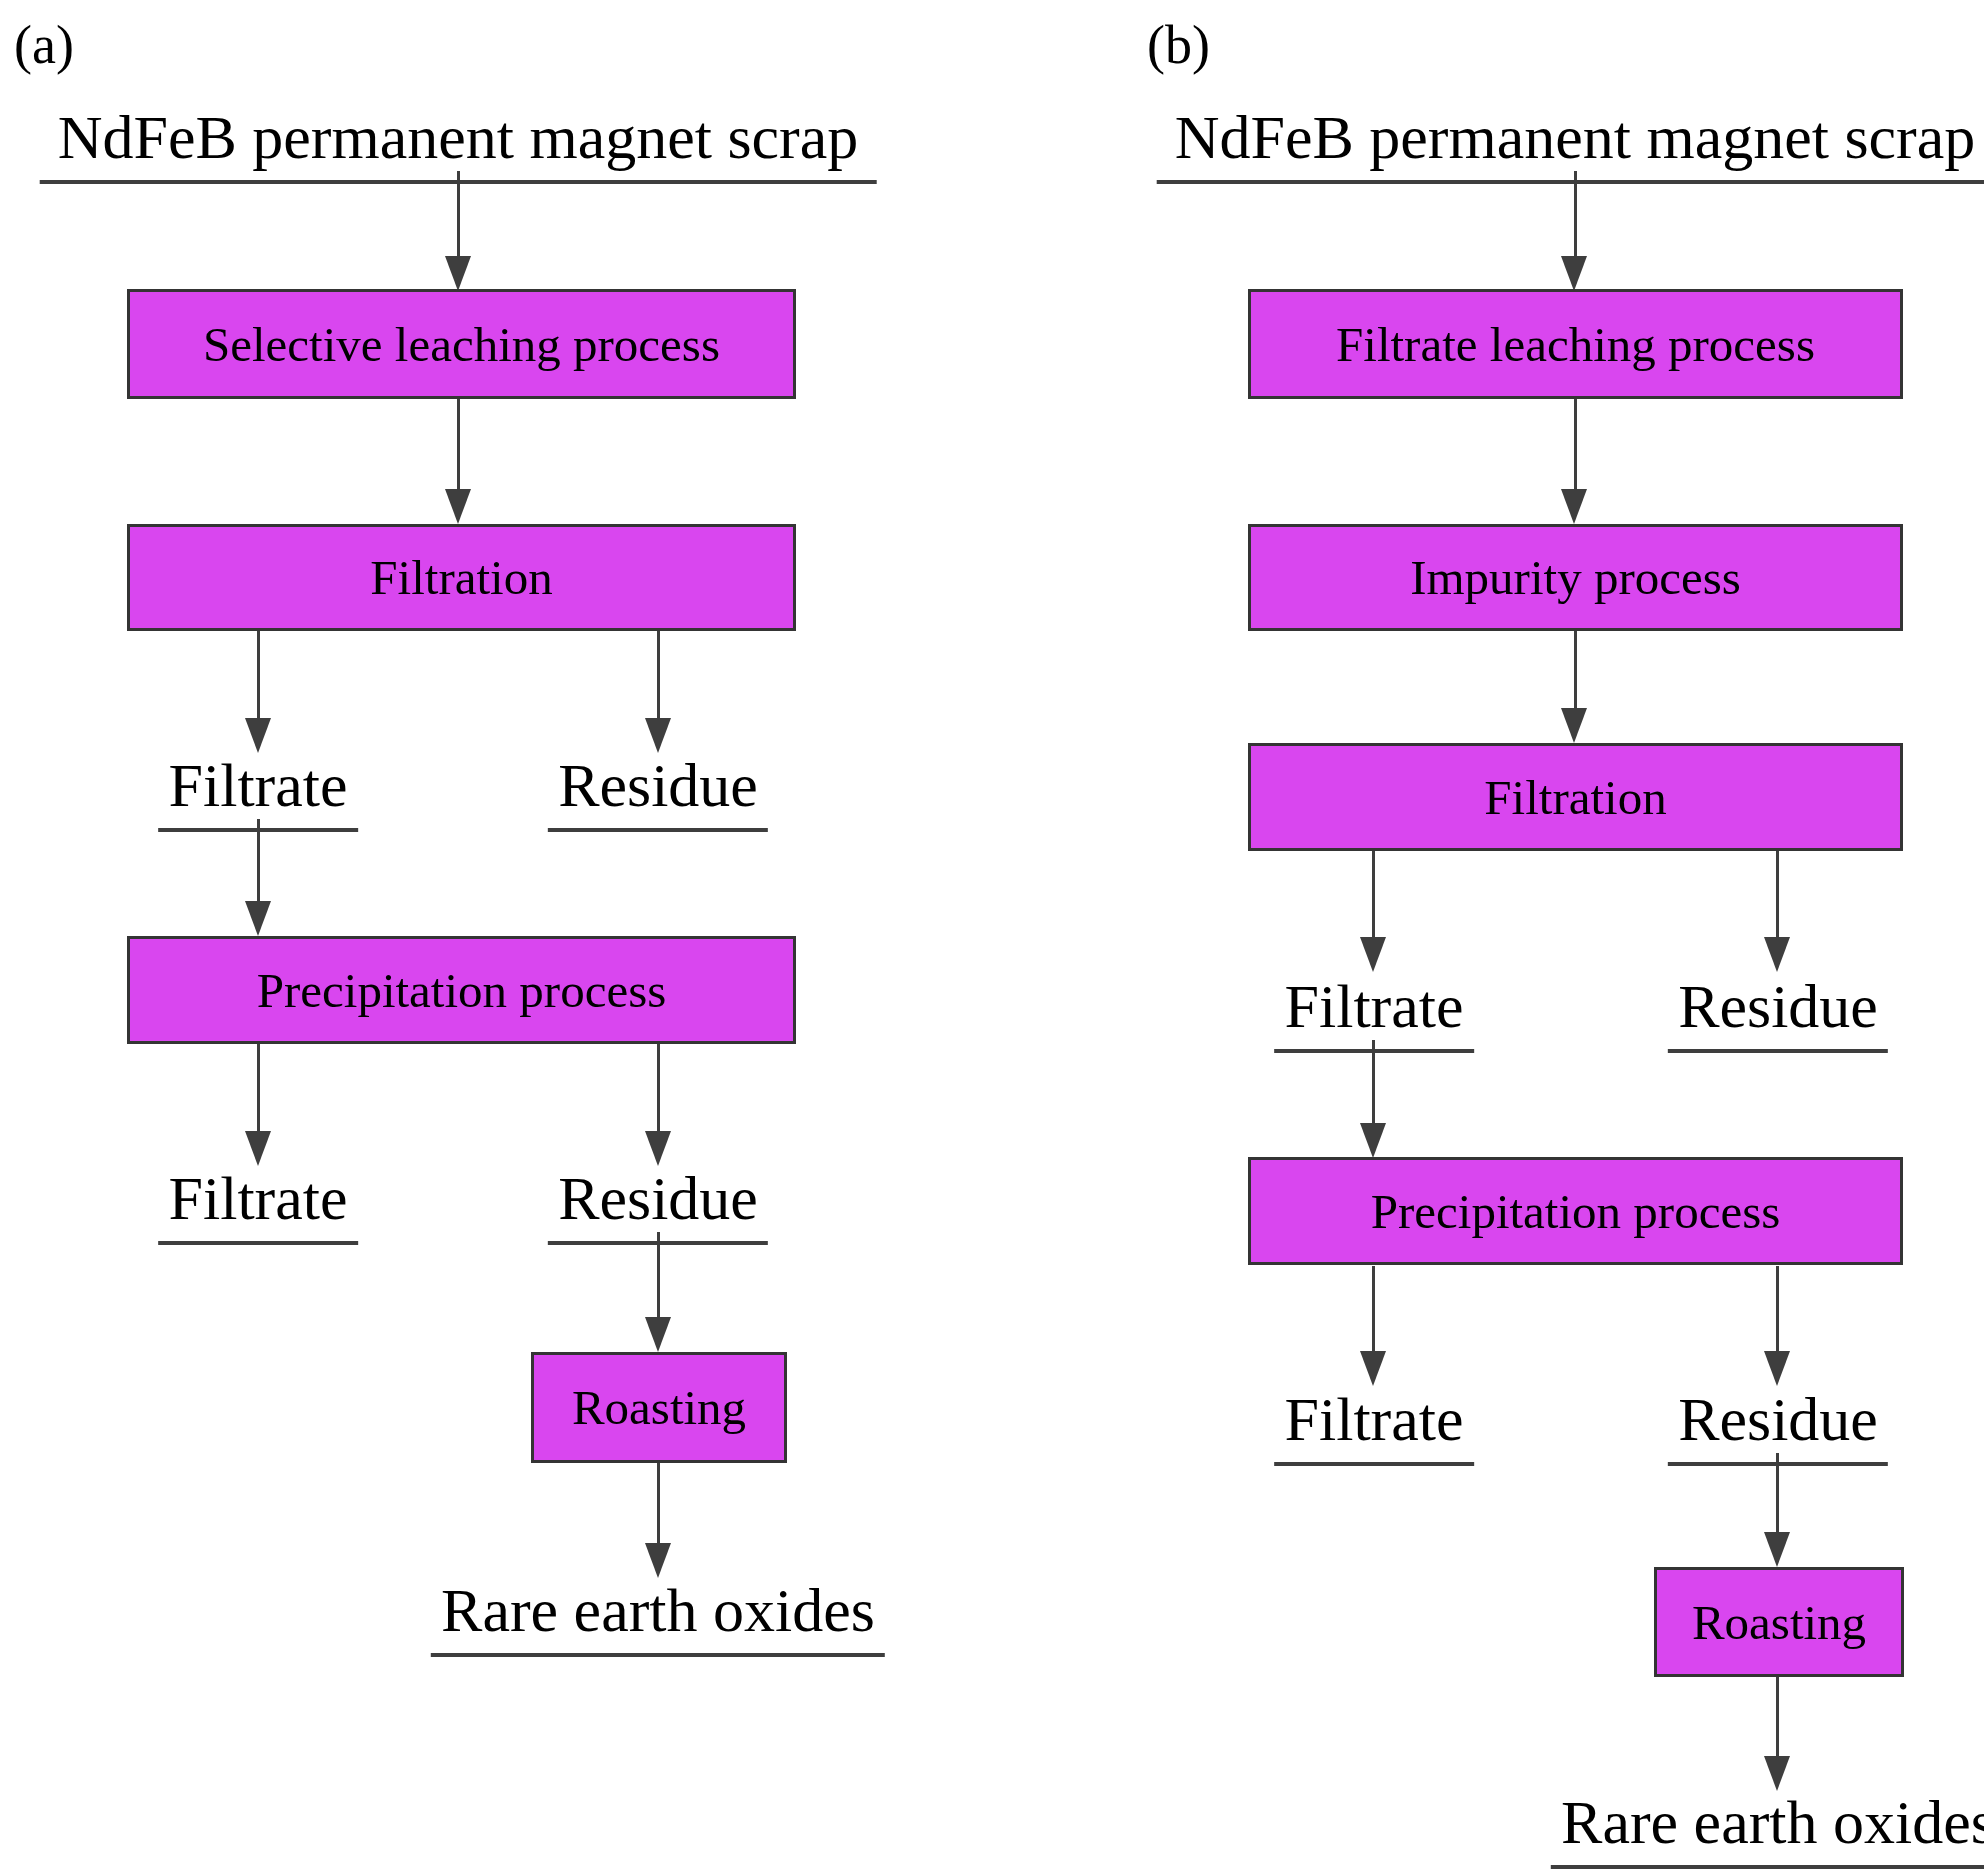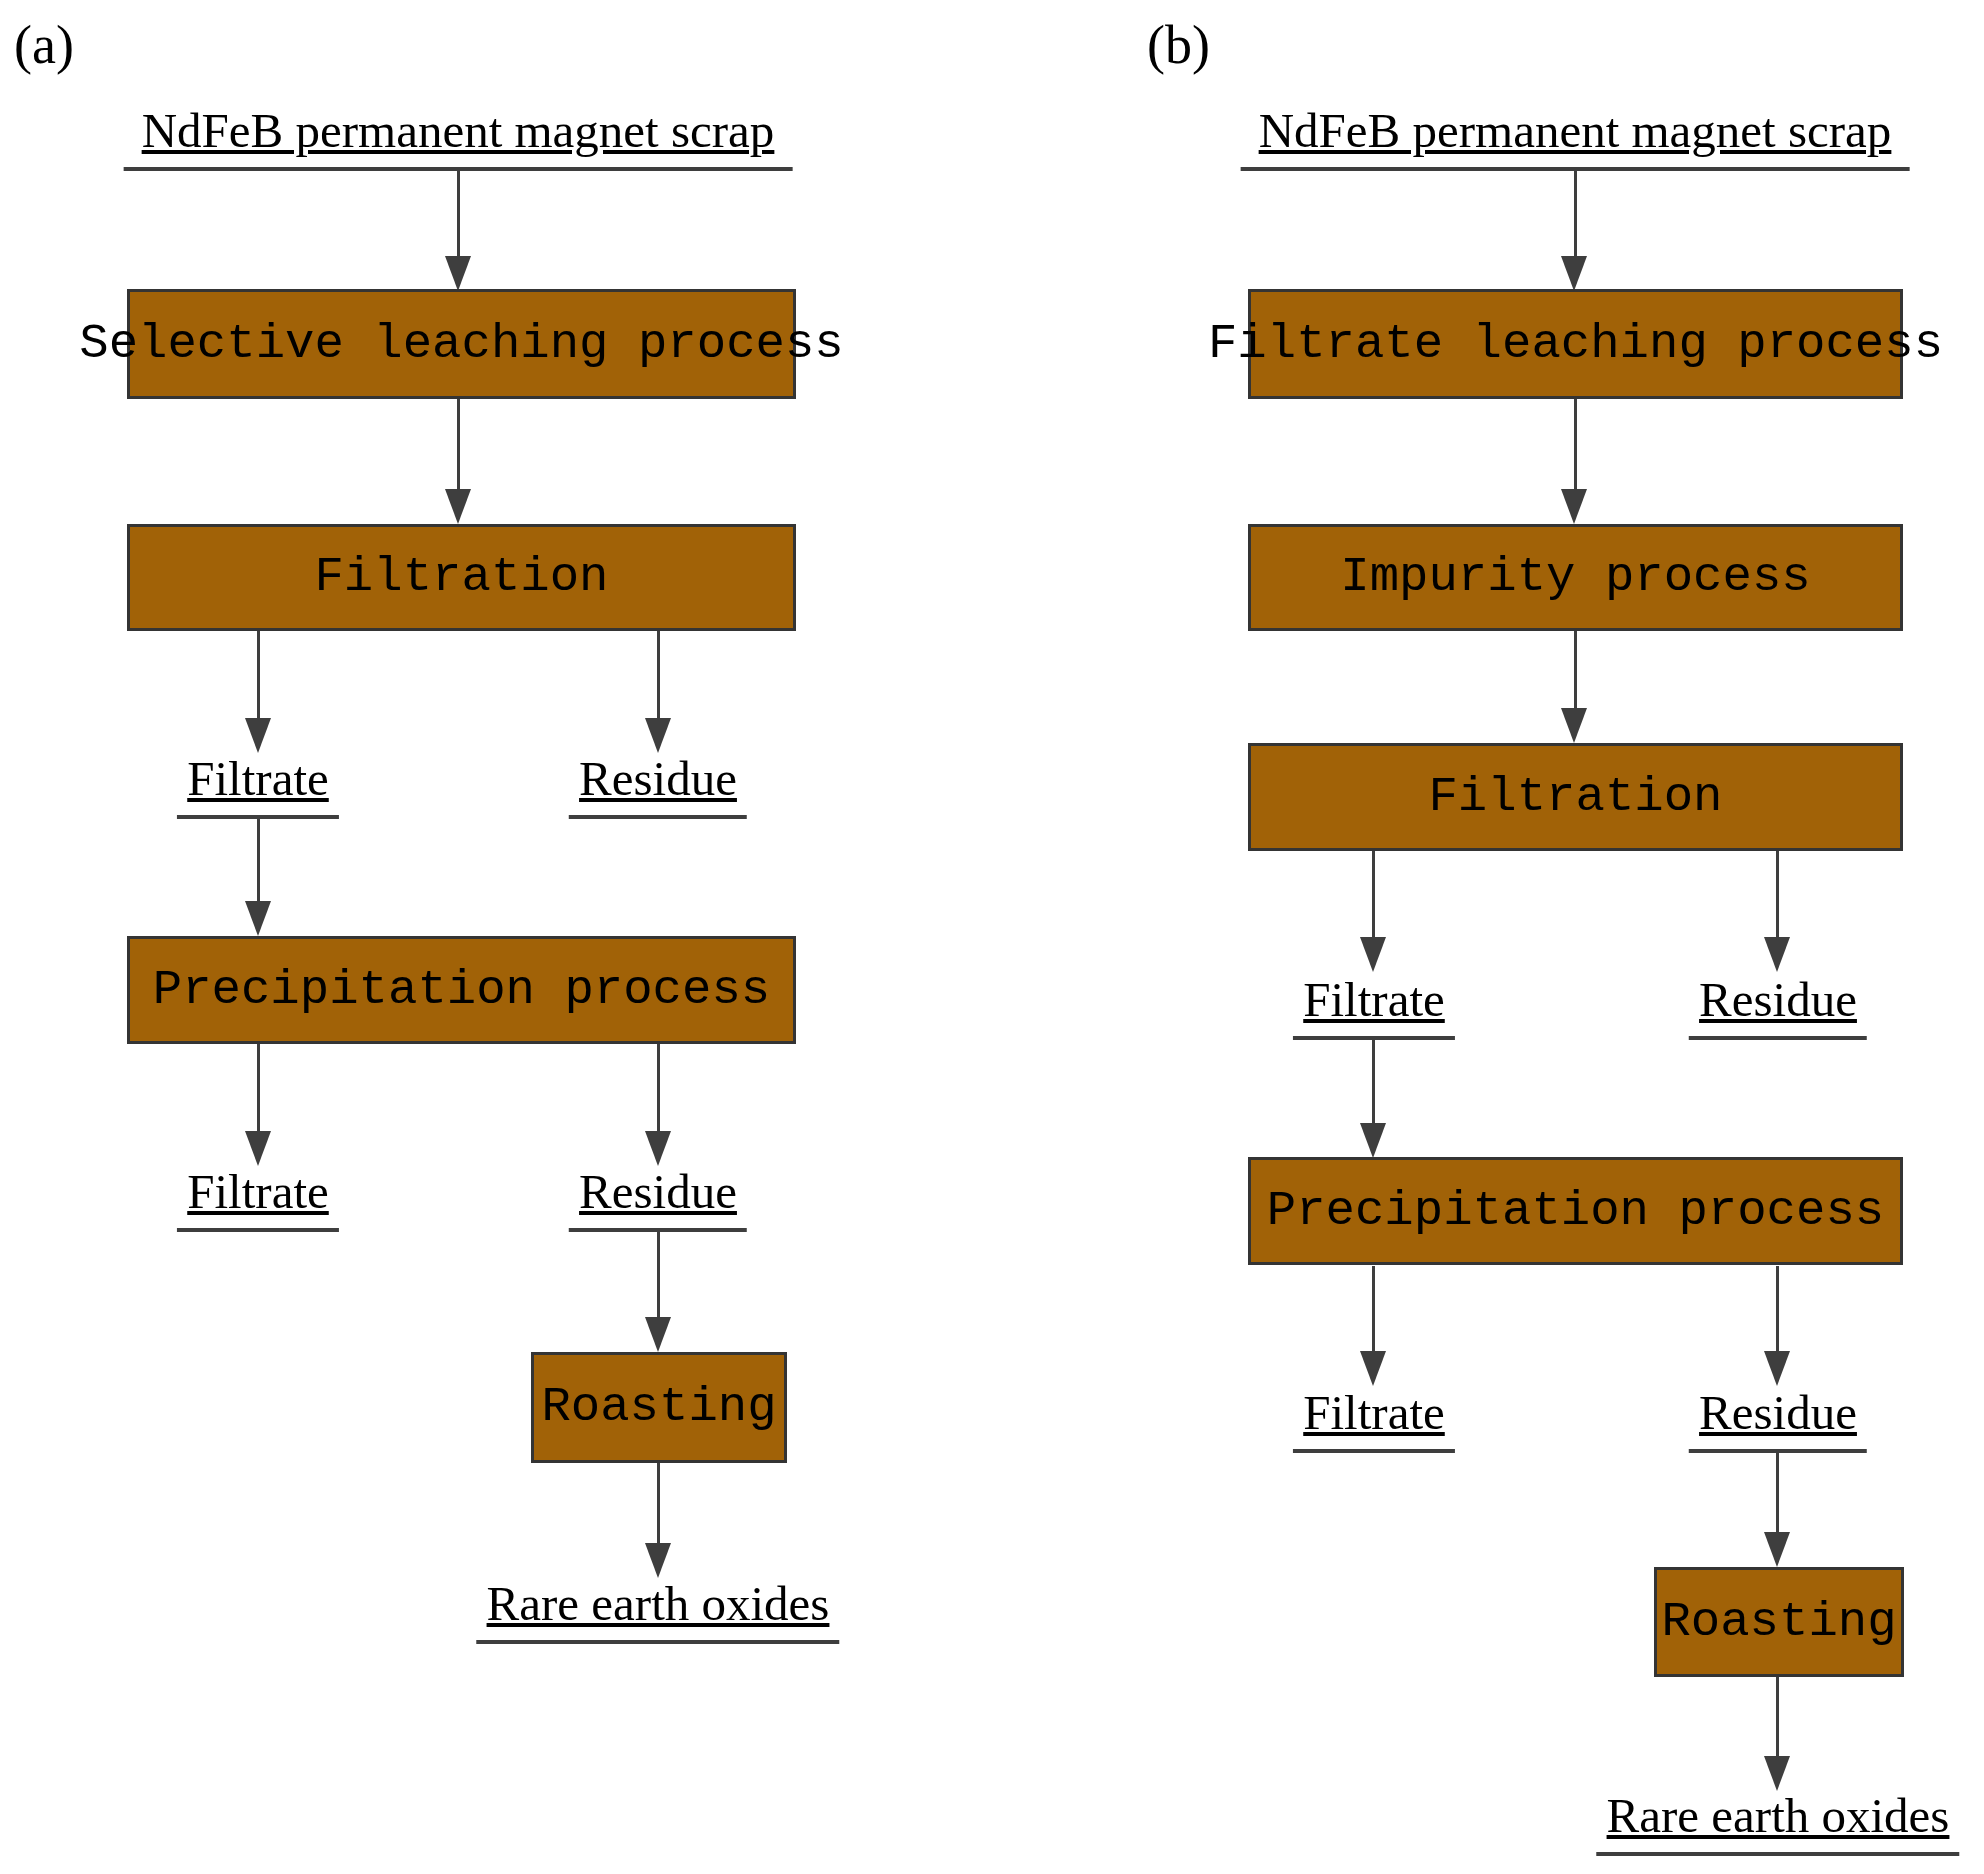--- a/index.html
+++ b/index.html
@@ -17,33 +17,31 @@
     color:#000000;
   }
   
   .node{
     position:absolute;
     box-sizing:border-box;
     border:3.2px solid #343434;
     display:flex;align-items:center;justify-content:center;
     font-size:49px;line-height:1;
     white-space:nowrap;
-    background:#a16207;
-    font-family:Liberation Mono, monospace;
+    background:#d946ef;
   }
   
   .term{
     position:absolute;
     transform:translateX(-50%);
     white-space:nowrap;
-    font-size:49px;line-height:1;
+    font-size:62px;line-height:1;
     padding:0 10.3px 11.6px 10.3px;
     border-bottom:4.5px solid #3e3e3e;
     text-align:center;
-    text-decoration:underline;
   }
   .term.wide{padding:0 18px 11.6px 18px;}
   
   .vl{
     position:absolute;
     width:3.2px;background:#3e3e3e;
   }
   
   .ah{
     position:absolute;

